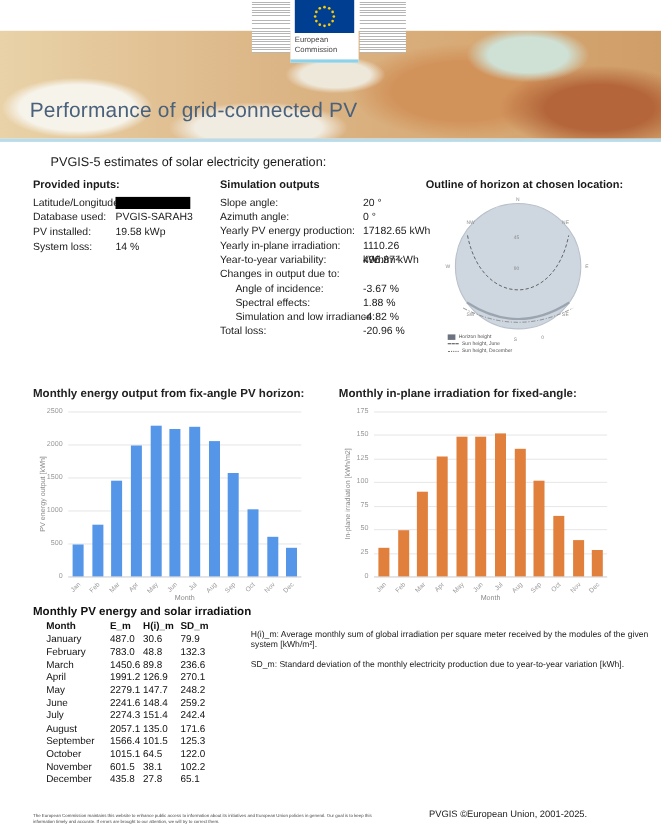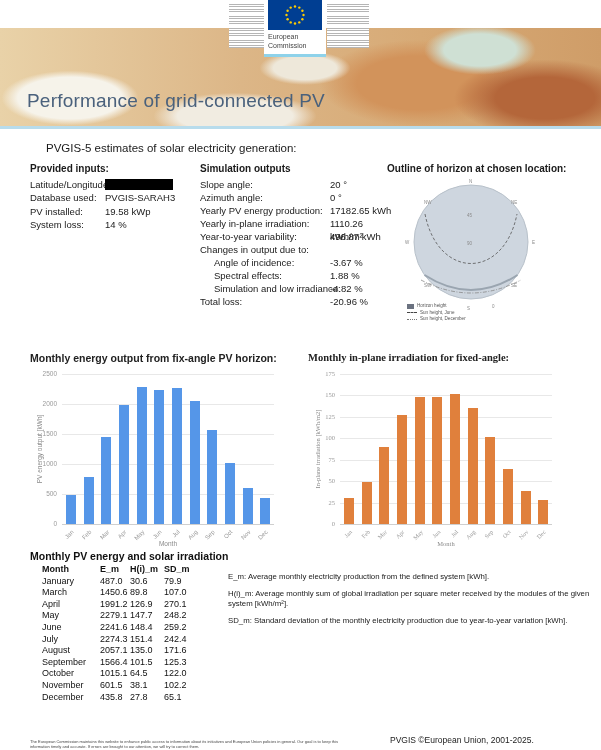--- a/index.html
+++ b/index.html
@@ -49,21 +49,21 @@
   .h-ring{font-size:4.5px;fill:#8a8a8a;}
   .h-legend{position:absolute;left:20px;top:140px;font-size:4.6px;color:#555;line-height:6.5px;}
   .hl-row{display:flex;align-items:center;gap:3px;}
   .sw-fill{display:inline-block;width:7px;height:4.5px;background:#6b7280;}
   .sw-dash{display:inline-block;width:10px;height:0;border-top:1px dashed #444;}
   .sw-dashdot{display:inline-block;width:10px;height:0;border-top:1px dotted #777;}
 
   
   .chart{position:absolute;width:270px;height:212px;}
   .chart.c0{left:30px;top:352px;}
-  .chart.c1{left:308px;top:352px;font-family:Liberation Serif, serif;}
+  .chart.c1{left:308px;top:352px;}
   .chart-title{font-size:10.5px;font-weight:bold;color:#222;}
   .plot{position:absolute;left:32px;top:22px;width:212px;height:150px;border-bottom:1px solid #cfcfcf;}
   .gridline{position:absolute;left:0;width:212px;height:1px;background:#e8e8e8;}
   .bar{position:absolute;bottom:0;width:10px;}
   .ytick{position:absolute;left:0;width:27px;text-align:right;font-size:6.5px;color:#9a9a9a;}
   .xtick{position:absolute;top:176px;width:0;}
   .xtick span{position:absolute;right:0;top:0;white-space:nowrap;font-size:6px;color:#9a9a9a;
     transform:rotate(-45deg);transform-origin:100% 50%;}
   .ylabel{position:absolute;left:9px;top:97px;transform:translate(-50%,-50%) rotate(-90deg);
     font-size:6.5px;color:#8a8a8a;white-space:nowrap;}
@@ -369,24 +369,30 @@
         <div>H(i)_m</div>
         <div>SD_m</div>
       </div>
       <div class="t-row">
         <div>January</div>
         <div>487.0</div>
         <div>30.6</div>
         <div>79.9</div>
       </div>
       <div class="t-row">
+        <div>February</div>
+        <div>783.0</div>
+        <div>48.8</div>
+        <div>132.3</div>
+      </div>
+      <div class="t-row">
         <div>March</div>
         <div>1450.6</div>
         <div>89.8</div>
-        <div>107.0</div>
+        <div>236.6</div>
       </div>
       <div class="t-row">
         <div>April</div>
         <div>1991.2</div>
         <div>126.9</div>
         <div>270.1</div>
       </div>
       <div class="t-row">
         <div>May</div>
         <div>2279.1</div>
@@ -431,21 +437,20 @@
       </div>
       <div class="t-row">
         <div>December</div>
         <div>435.8</div>
         <div>27.8</div>
         <div>65.1</div>
       </div>
     </div>
 
   <div class="notes">
-    <p>E_m: Average monthly electricity production from the defined system [kWh].</p>
     <p>H(i)_m: Average monthly sum of global irradiation per square meter received by the modules of the given system [kWh/m²].</p>
     <p>SD_m: Standard deviation of the monthly electricity production due to year-to-year variation [kWh].</p>
   </div>
 
   <div class="disclaimer">The European Commission maintains this website to enhance public access to information about its initiatives and European Union policies in general. Our goal is to keep this information timely and accurate. If errors are brought to our attention, we will try to correct them.</div>
   <div class="copyright">PVGIS ©European Union, 2001-2025.</div>
 
 </div>
 
 </body></html>

